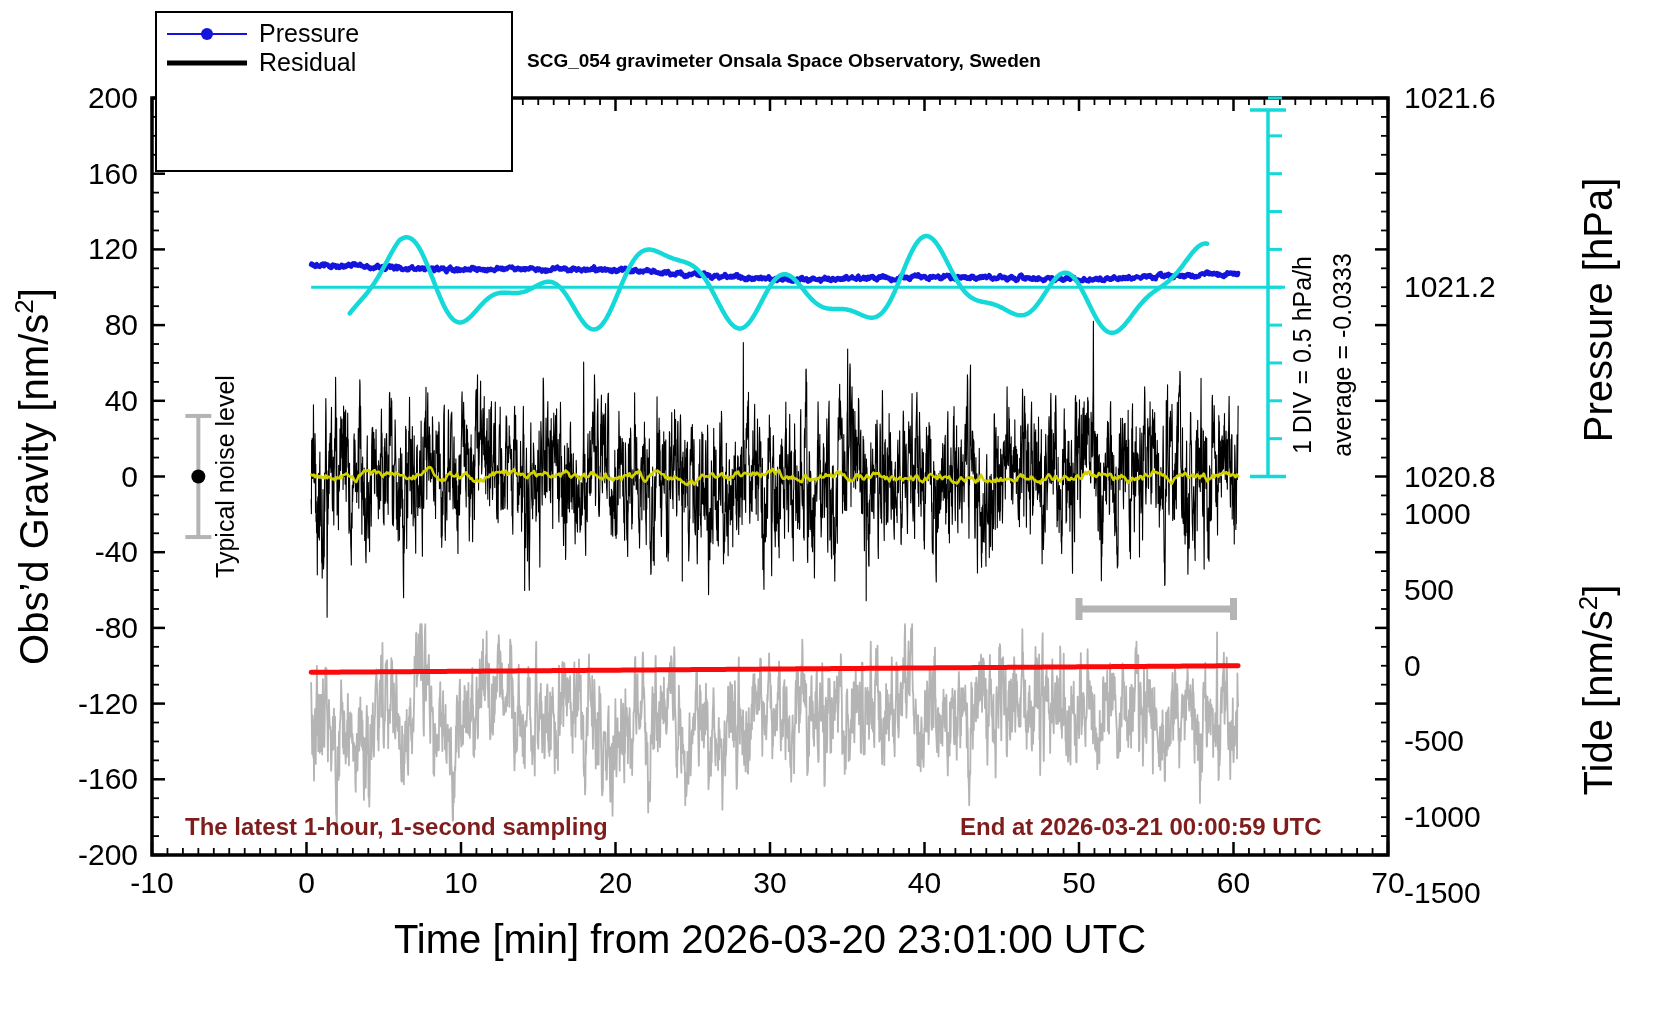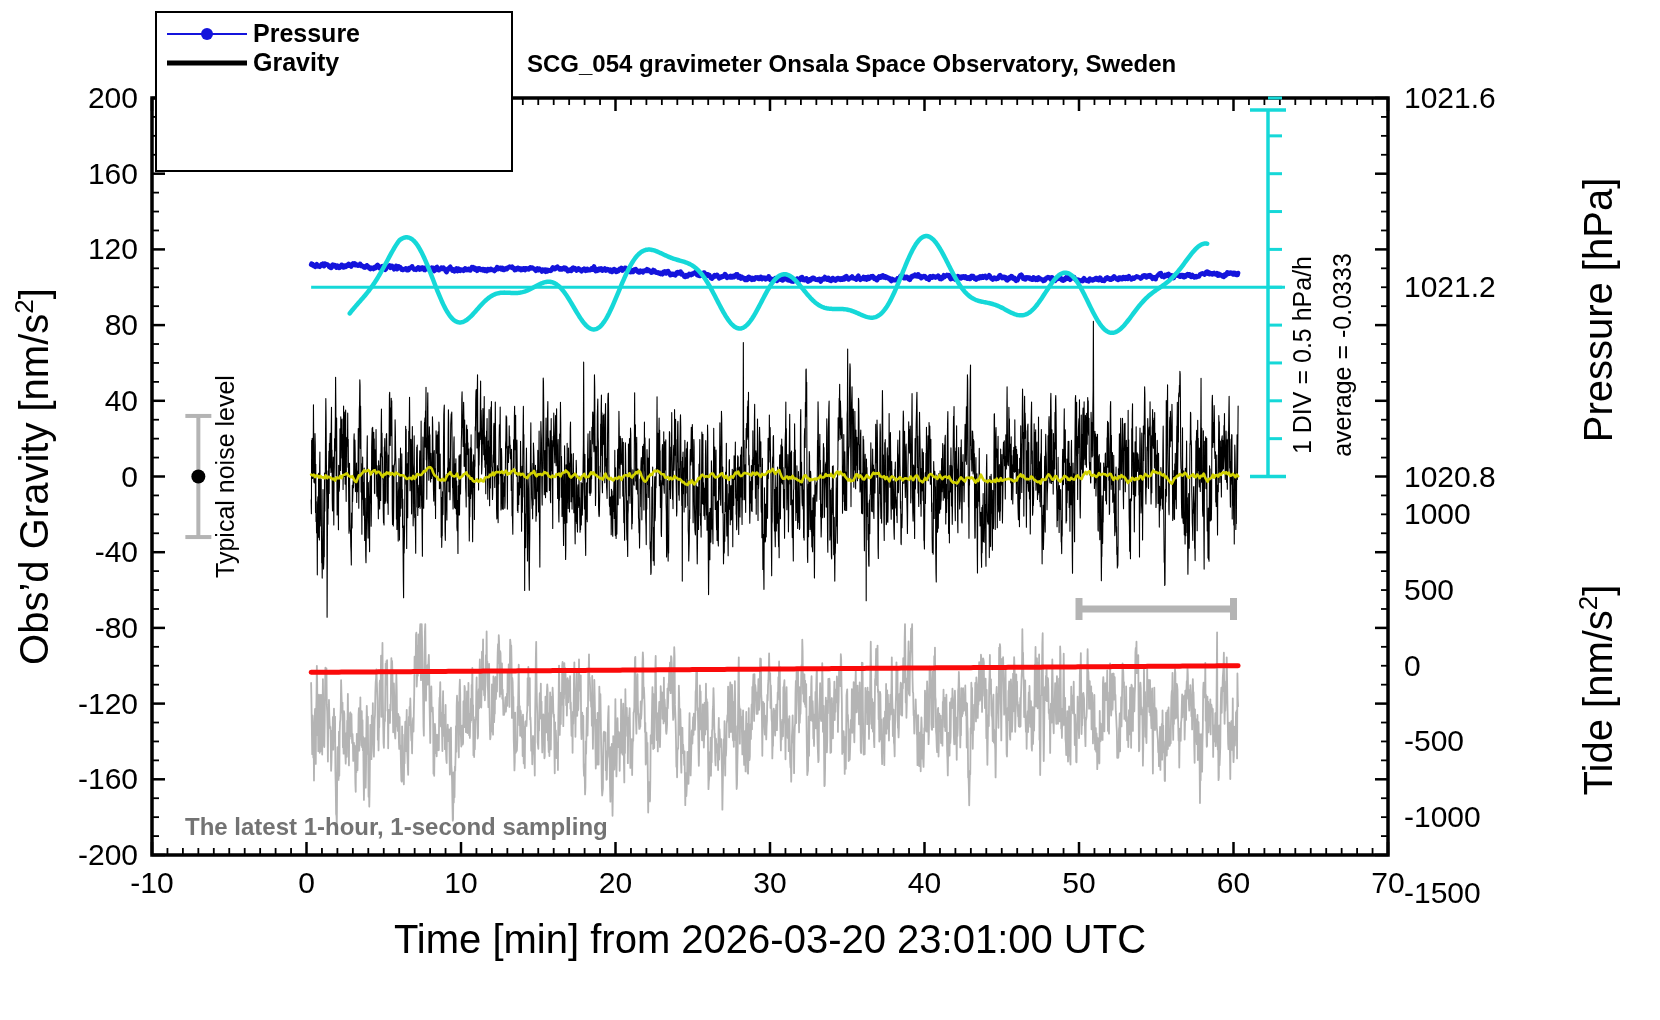--- a/index.html
+++ b/index.html
@@ -6,23 +6,23 @@
   body{width:1660px;height:1020px;overflow:hidden;font-family:"Liberation Sans",sans-serif;}
   #root{position:relative;width:1660px;height:1020px;background:#fff;}
   #legend{position:absolute;left:155px;top:11px;width:358px;height:161px;
           background:#fff;border:2px solid #000;box-sizing:border-box;
           padding:6px 10px 0 10px;}
   .legend-row{display:flex;align-items:center;height:29px;}
   .legend-sym{width:80px;height:22px;position:relative;flex:0 0 80px;}
   .legend-line{position:absolute;left:0;top:50%;width:80px;transform:translateY(-50%);}
   .legend-dot{position:absolute;left:34px;top:50%;width:12px;height:12px;border-radius:50%;
               transform:translate(-50%,-50%);margin-left:6px;}
-  .legend-label{font-size:25px;color:#000;margin-left:6px;white-space:nowrap;font-weight:bold;}
-  #plot-title{position:absolute;top:50px;left:527px;font-size:24px;font-weight:bold;color:#000;white-space:nowrap;}
-  .bottom-note{position:absolute;font-size:24px;font-weight:bold;color:#737373;white-space:nowrap;}
+  .legend-label{font-size:25px;color:#000;margin-left:12px;white-space:nowrap;}
+  #plot-title{position:absolute;top:50px;left:527px;font-size:19px;font-weight:bold;color:#000;white-space:nowrap;}
+  .bottom-note{position:absolute;font-size:24px;font-weight:bold;color:#7f1d1d;white-space:nowrap;}
 </style>
 </head>
 <body>
 
 <div id="root">
 
   <svg id="canvas" width="1660" height="1020">
       <rect x="152" y="98" width="1236" height="757" fill="none" stroke="#000" stroke-width="3.5"></rect>
       <line x1="152" y1="855" x2="152" y2="842" stroke="#000" stroke-width="2.5"></line>
       <line x1="152" y1="98" x2="152" y2="111" stroke="#000" stroke-width="2.5"></line>
@@ -340,23 +340,24 @@
         <div class="legend-sym">
           <div class="legend-line" style="border-top: 2px solid rgb(20, 20, 220);"></div>
           <div class="legend-dot" style="background: rgb(20, 20, 220);"></div>
         </div>
         <div class="legend-label">Pressure</div>
       </div>
       <div class="legend-row">
         <div class="legend-sym">
           <div class="legend-line" style="border-top: 5px solid rgb(0, 0, 0);"></div>
         </div>
-        <div class="legend-label">Gravity</div>
+        <div class="legend-label">Residual</div>
       </div>
     </div>
 
   
   <div id="plot-title">SCG_054 gravimeter Onsala Space Observatory, Sweden</div>
 
   
   <div class="bottom-note" style="left:185px;top:813px;">The latest 1-hour, 1-second sampling</div>
+  <div class="bottom-note" style="left:960px;top:813px;">End at 2026-03-21 00:00:59 UTC</div>
 
 </div>
 
 </body></html>

